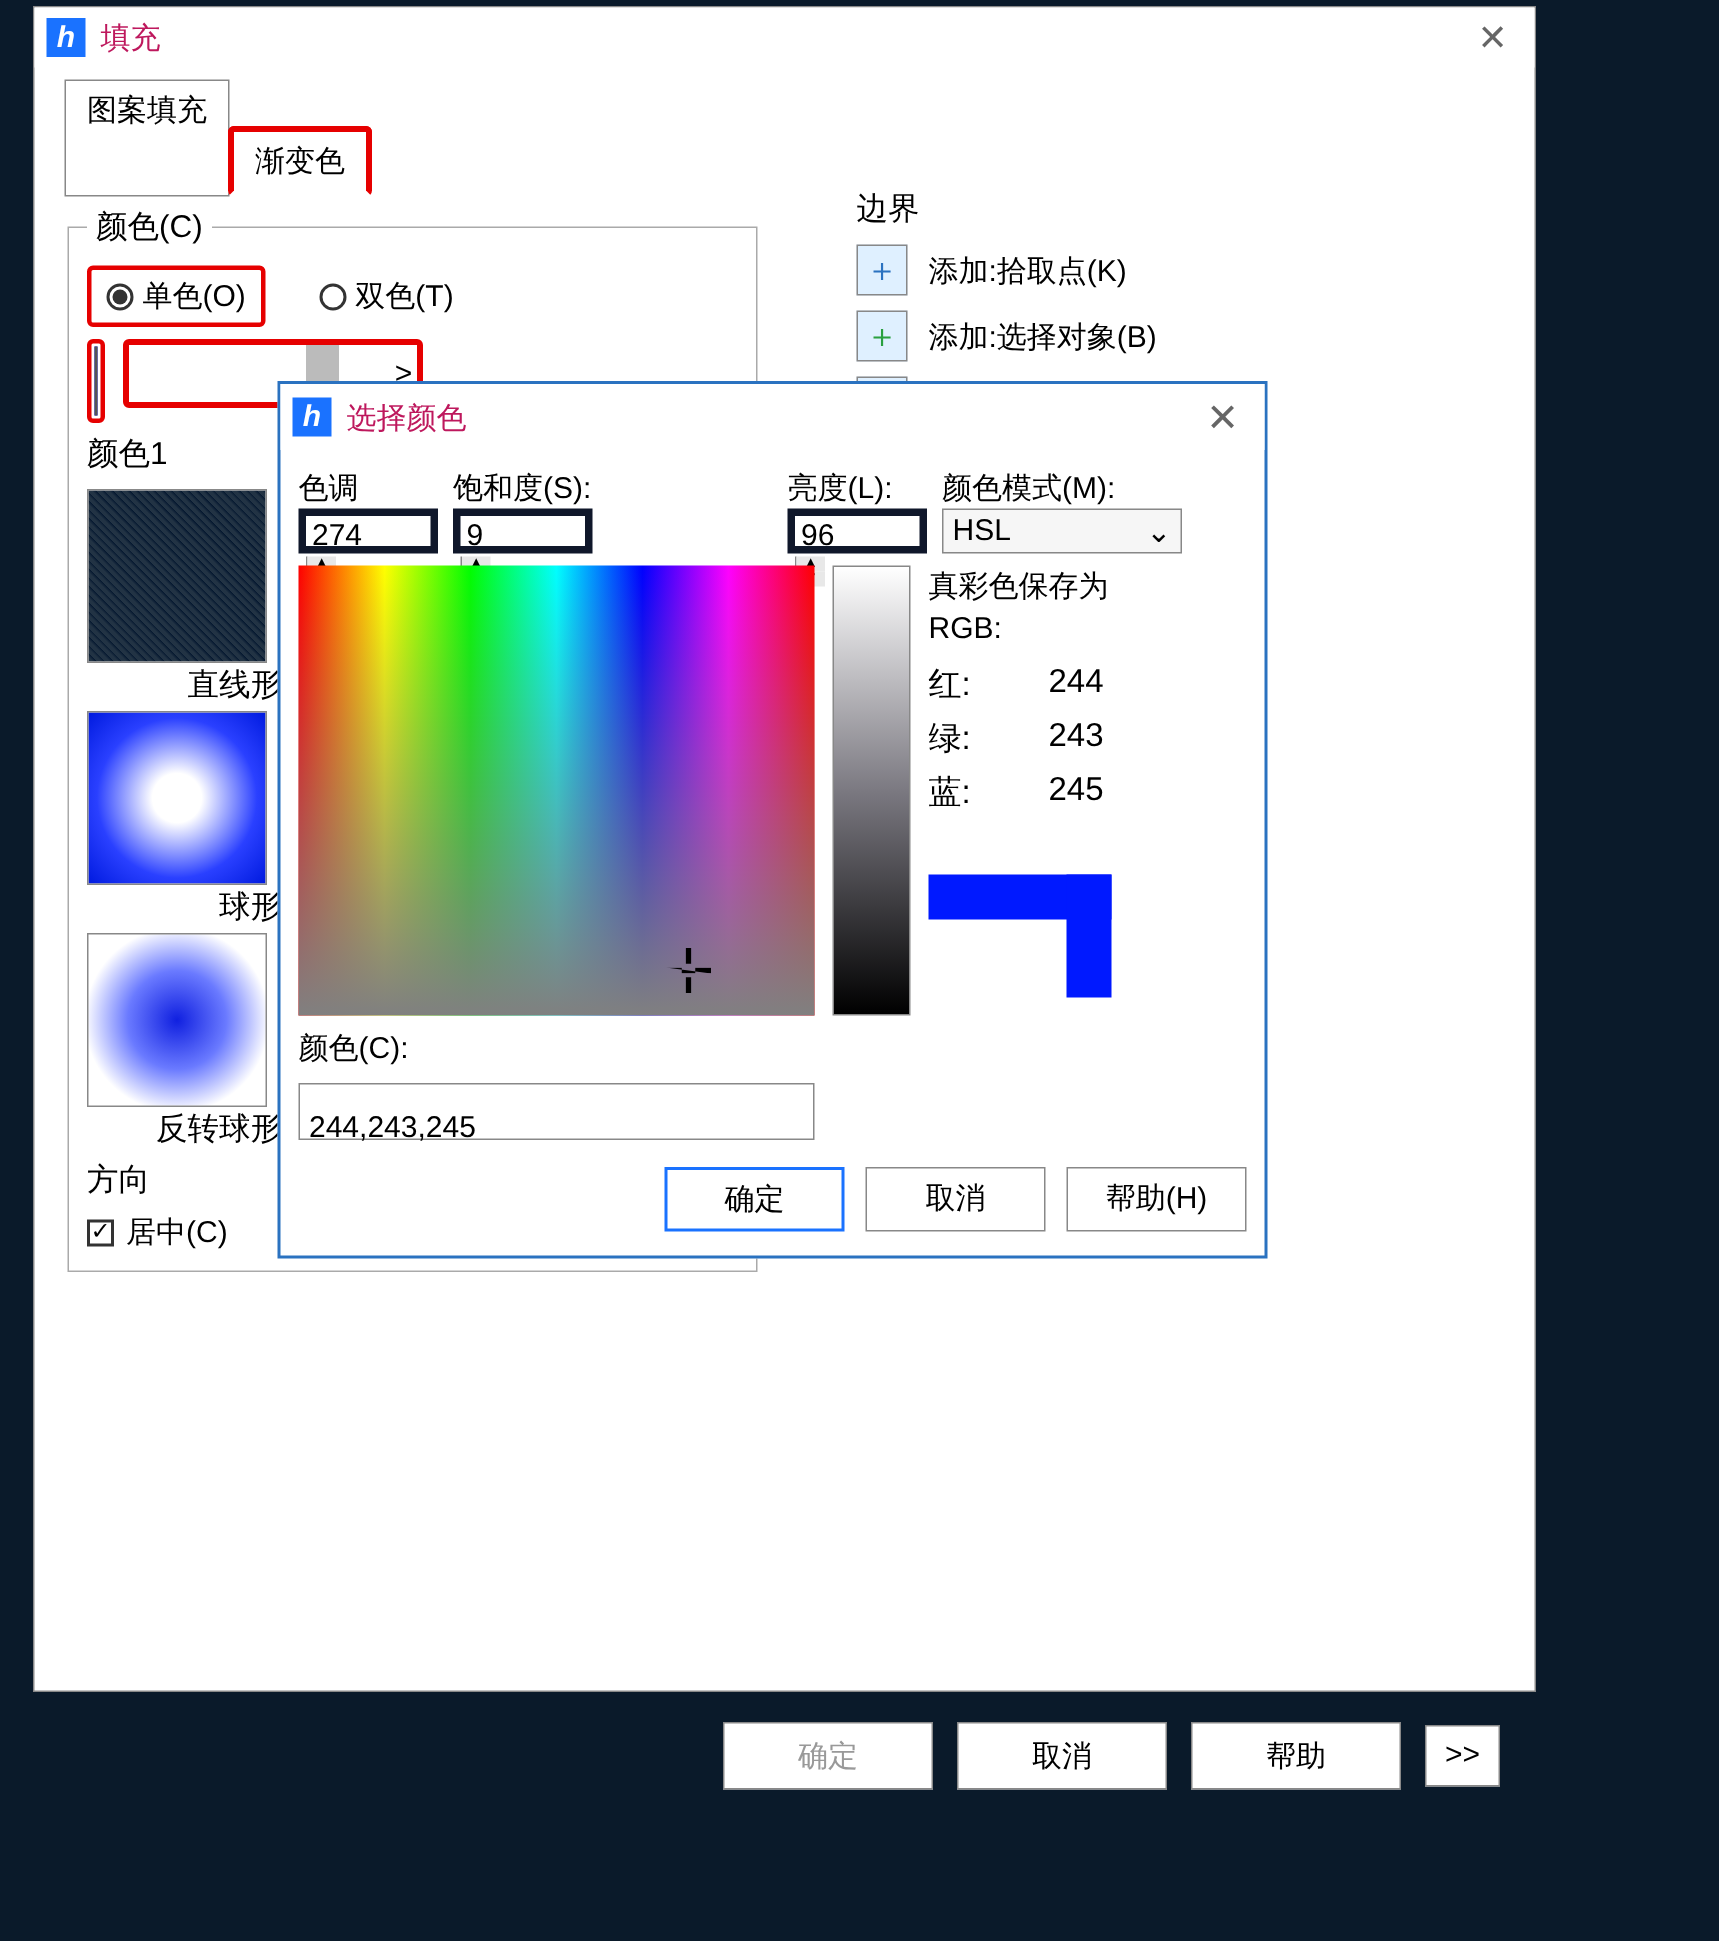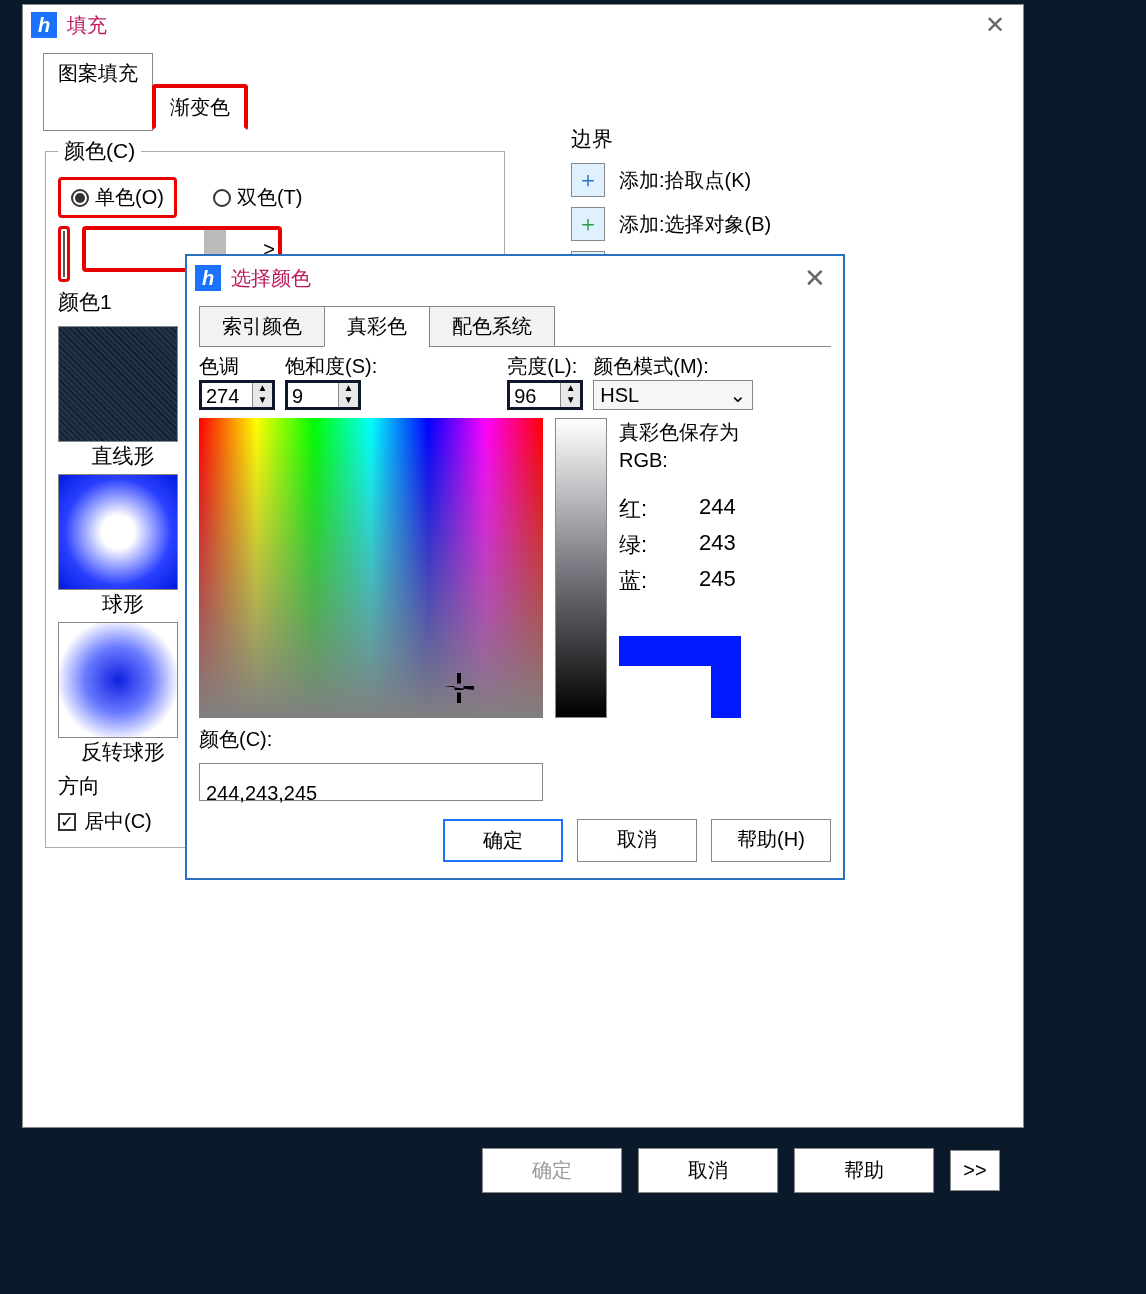--- a/index.html
+++ b/index.html
@@ -24,21 +24,21 @@
   .radio.selected::after { content: ''; width: 10px; height: 10px; background: #333; border-radius: 50%; }
   .color-swatch-row { display: flex; gap: 12px; margin-bottom: 6px; }
   .color-box { height: 46px; }
   .main-swatch { flex: 0 0 210px; background: #0009ee; border: 1px solid #555; }
   .grad-slider { flex: 0 0 200px; display: flex; align-items: center; background: #fff; border: 1px solid #888; }
   .grad-track { flex: 1; height: 38px; margin: 0 4px; background: #fff; position: relative; }
   .grad-knob { position: absolute; right: 30px; top: 0; width: 22px; height: 100%; background: #bbb; }
   .grad-arrow { width: 18px; text-align: center; }
   .red-box.color-box { border: 4px solid #e60000; border-radius: 4px; }
   .swatch-grid { display: flex; flex-direction: column; gap: 4px; margin-top: 10px; }
-  .swatch-item { text-align: center; width: 130px; }
+  .swatch-item { text-align: right; width: 130px; }
   .swatch-item .preview { width: 120px; height: 116px; border: 1px solid #888; }
   .pv1 { background: repeating-linear-gradient(45deg, #234, #234 2px, #051830 4px); }
   .pv2 { background: radial-gradient(circle, #fff 0%, #fff 20%, #2a40ff 65%, #001adf 100%); border: 4px solid #2a72c0; }
   .pv3 { background: radial-gradient(circle, #1020e0 0%, #6a7aff 40%, #fff 75%); }
   .direction-row { display: flex; align-items: center; gap: 8px; margin-top: 8px; }
   .check { width: 18px; height: 18px; border: 2px solid #333; display: inline-flex; align-items: center; justify-content: center; }
   .check.selected::after { content: '✓'; font-size: 16px; line-height: 1; }
   .right-side { position: absolute; left: 548px; top: 80px; width: 420px; }
   .bound-item { display: flex; align-items: center; gap: 14px; margin: 10px 0; }
   .icon-btn { width: 34px; height: 34px; border: 1px solid #888; background: #dff0ff; display: inline-flex; align-items: center; justify-content: center; font-size: 22px; color: #2a72c0; }
@@ -54,21 +54,21 @@
   .picker { left: 185px; top: 254px; width: 660px; border: 2px solid #2a72c0; }
   .picker .titlebar { height: 44px; }
   .picker .titlebar .close { font-size: 26px; }
   .picker-body { padding: 6px 12px 16px; }
   .ptabs { display: flex; border-bottom: 1px solid #888; }
   .ptab { padding: 6px 22px; border: 1px solid #888; margin-right: -1px; margin-bottom: -1px; background: #f2f2f2; cursor: pointer; }
   .ptab.active { background: #fff; border-bottom-color: #fff; }
   .hsl-row { display: flex; gap: 10px; margin-top: 6px; align-items: flex-end; flex-wrap: wrap; }
   .hsl-col { display: flex; flex-direction: column; }
   .hsl-col .lbl { font-size: 20px; }
-  .num-input { display: flex; border: 3px solid #0f172a; width: 76px; height: 30px; }
+  .num-input { display: flex; border: 5px solid #0f172a; width: 93px; height: 30px; flex-direction: column; }
   .num-input .val { flex: 1; padding: 2px 4px; }
   .num-input .spins { width: 20px; display: flex; flex-direction: column; border-left: 1px solid #888; }
   .num-input .spins span { flex: 1; text-align: center; font-size: 10px; line-height: 1; background: #e8e8e8; }
   .mode-select { border: 1px solid #888; width: 160px; height: 30px; display: flex; align-items: center; justify-content: space-between; padding: 0 6px; background: #f6f6f6; }
   .palette-row { display: flex; gap: 12px; margin-top: 8px; }
   .hue-map { width: 344px; height: 300px; position: relative; background:
     linear-gradient(to top, #808080, rgba(128,128,128,0) 50%, #808080 50%, rgba(128,128,128,0)),
     linear-gradient(to right, #ff0000 0%, #ffff00 17%, #00ff00 33%, #00ffff 50%, #0000ff 67%, #ff00ff 83%, #ff0000 100%);
     
   }
@@ -82,21 +82,21 @@
   .crosshair::before, .crosshair::after { content: ''; position: absolute; background: #000; }
   .crosshair::before { left: 13px; top: 0; width: 4px; height: 30px; }
   .crosshair::after { top: 13px; left: 0; height: 4px; width: 30px; }
   .crosshair::before { box-shadow: 0 0 0 0; }
   .crosshair { pointer-events: none; }
   .crosshair { transform: translate(-15px, -15px); }
   .crosshair::before { clip-path: polygon(0 0, 100% 0, 100% 35%, 0 35%, 0 65%, 100% 65%, 100% 100%, 0 100%); }
   .crosshair::after { clip-path: polygon(0 0, 35% 0, 35% 100%, 0 100%, 65% 100%, 65% 0, 100% 0, 100% 100%); }
   .lightness-bar { width: 52px; height: 300px; background: linear-gradient(to bottom, #fff 0%, #7b7981 50%, #000 100%); border: 1px solid #888; }
   .right-col { flex: 1; }
-  .right-col .save-as { margin-bottom: 20px; line-height: 1.4; }
+  .right-col .save-as { margin-bottom: 8px; line-height: 1.4; }
   .rgb-grid { display: grid; grid-template-columns: 60px 60px; gap: 6px 20px; font-size: 22px; }
   .preview-swatch { margin-top: 40px; width: 122px; height: 82px; position: relative; }
   .preview-swatch .seg1 { position: absolute; left: 0; top: 0; width: 122px; height: 30px; background: #0019ff; }
   .preview-swatch .seg2 { position: absolute; right: 0; top: 0; width: 30px; height: 82px; background: #0019ff; }
   .color-field-row { display: flex; align-items: center; gap: 10px; margin-top: 8px; flex-wrap: wrap; }
   .color-field-row .lbl { flex: 0 0 100%; }
   .color-field { flex: 0 0 344px; border: 1px solid #888; padding: 18px 6px; height: 30px; }
   .picker-buttons { display: flex; gap: 14px; justify-content: flex-end; margin-top: 18px; }
   .pbtn { border: 1px solid #888; background: #fff; padding: 6px 22px; min-width: 120px; text-align: center; cursor: pointer; }
   .pbtn.primary { border: 2px solid #1a72ff; }
@@ -193,25 +193,20 @@
   <div class="btn more-btn">&gt;&gt;</div>
 </div>
 
 <div class="window picker">
   <div class="titlebar">
     <span class="app-icon">h</span>
     <span class="title">选择颜色</span>
     <span class="close">✕</span>
   </div>
   <div class="picker-body">
-    <div class="ptabs">
-      <div class="ptab">索引颜色</div>
-      <div class="ptab active">真彩色</div>
-      <div class="ptab">配色系统</div>
-    </div>
 
     <div class="hsl-row">
       <div class="hsl-col">
         <span class="lbl">色调</span>
         <div class="num-input">
           <span class="val">274</span>
           <span class="spins">
               <span>▲</span>
               <span>▼</span>
             </span>

